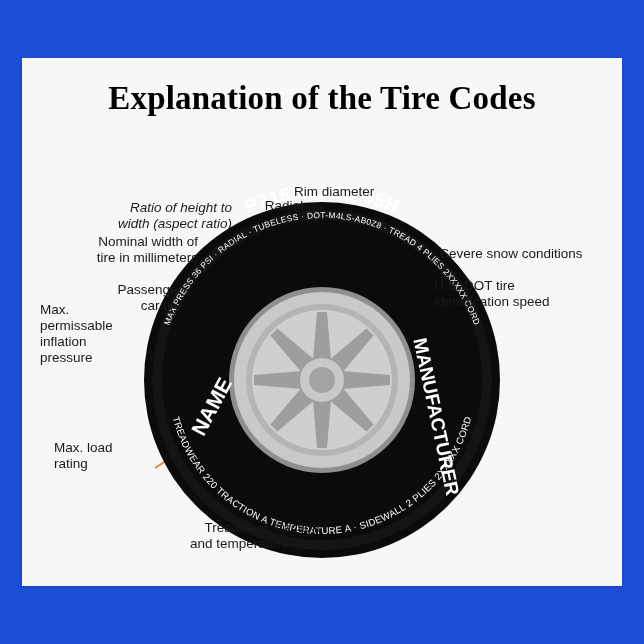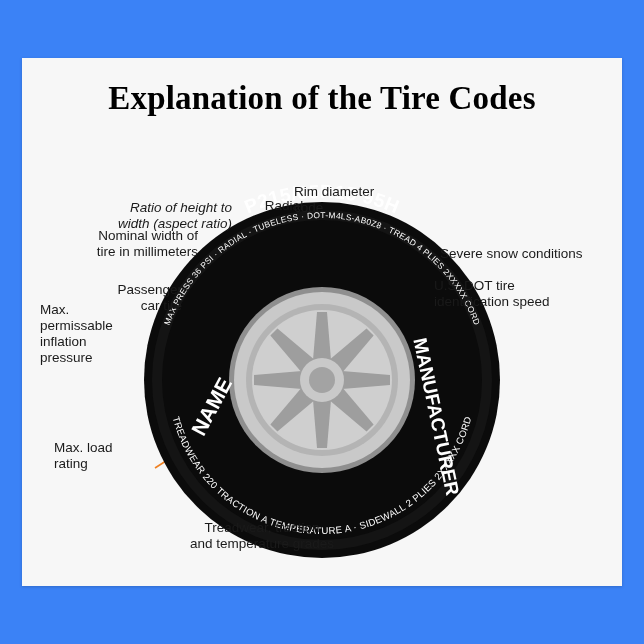--- a/index.html
+++ b/index.html
@@ -4,21 +4,21 @@
 <style>
   html, body {
     margin: 0;
     padding: 0;
     background: #ffffff;
   }
   #page {
     position: relative;
     width: 644px;
     height: 644px;
-    background: #3b82f6;
+    background: #1d4ed8;
     overflow: hidden;
     font-family: "Liberation Sans", sans-serif;
   }
   
   #card {
     position: absolute;
     left: 22px;
     top: 58px;
     width: 600px;
     height: 528px;
@@ -143,21 +143,21 @@
     <div class="label c" style="left:212px; top:140px; width:100px;">
       <div style="white-space:pre-line;">Radial</div>
     </div>
 
     <div class="label l" style="left:272px; top:126px; width:110px;">
       <div style="white-space:pre-line;">Rim diameter
 code</div>
     </div>
 
 
-    <div class="label r" style="left:28px; top:170px; width:148px;">
+    <div class="label r" style="left:28px; top:176px; width:148px;">
       <div style="white-space:pre-line;">Nominal width of
 tire in millimeters</div>
     </div>
 
     <div class="label l" style="left:418px; top:188px; width:190px;">
       <div style="white-space:pre-line;">Severe snow conditions</div>
     </div>
 
     <div class="label r" style="left:40px; top:224px; width:120px;text-align:right;">
       <div style="white-space:pre-line;">Passenger

